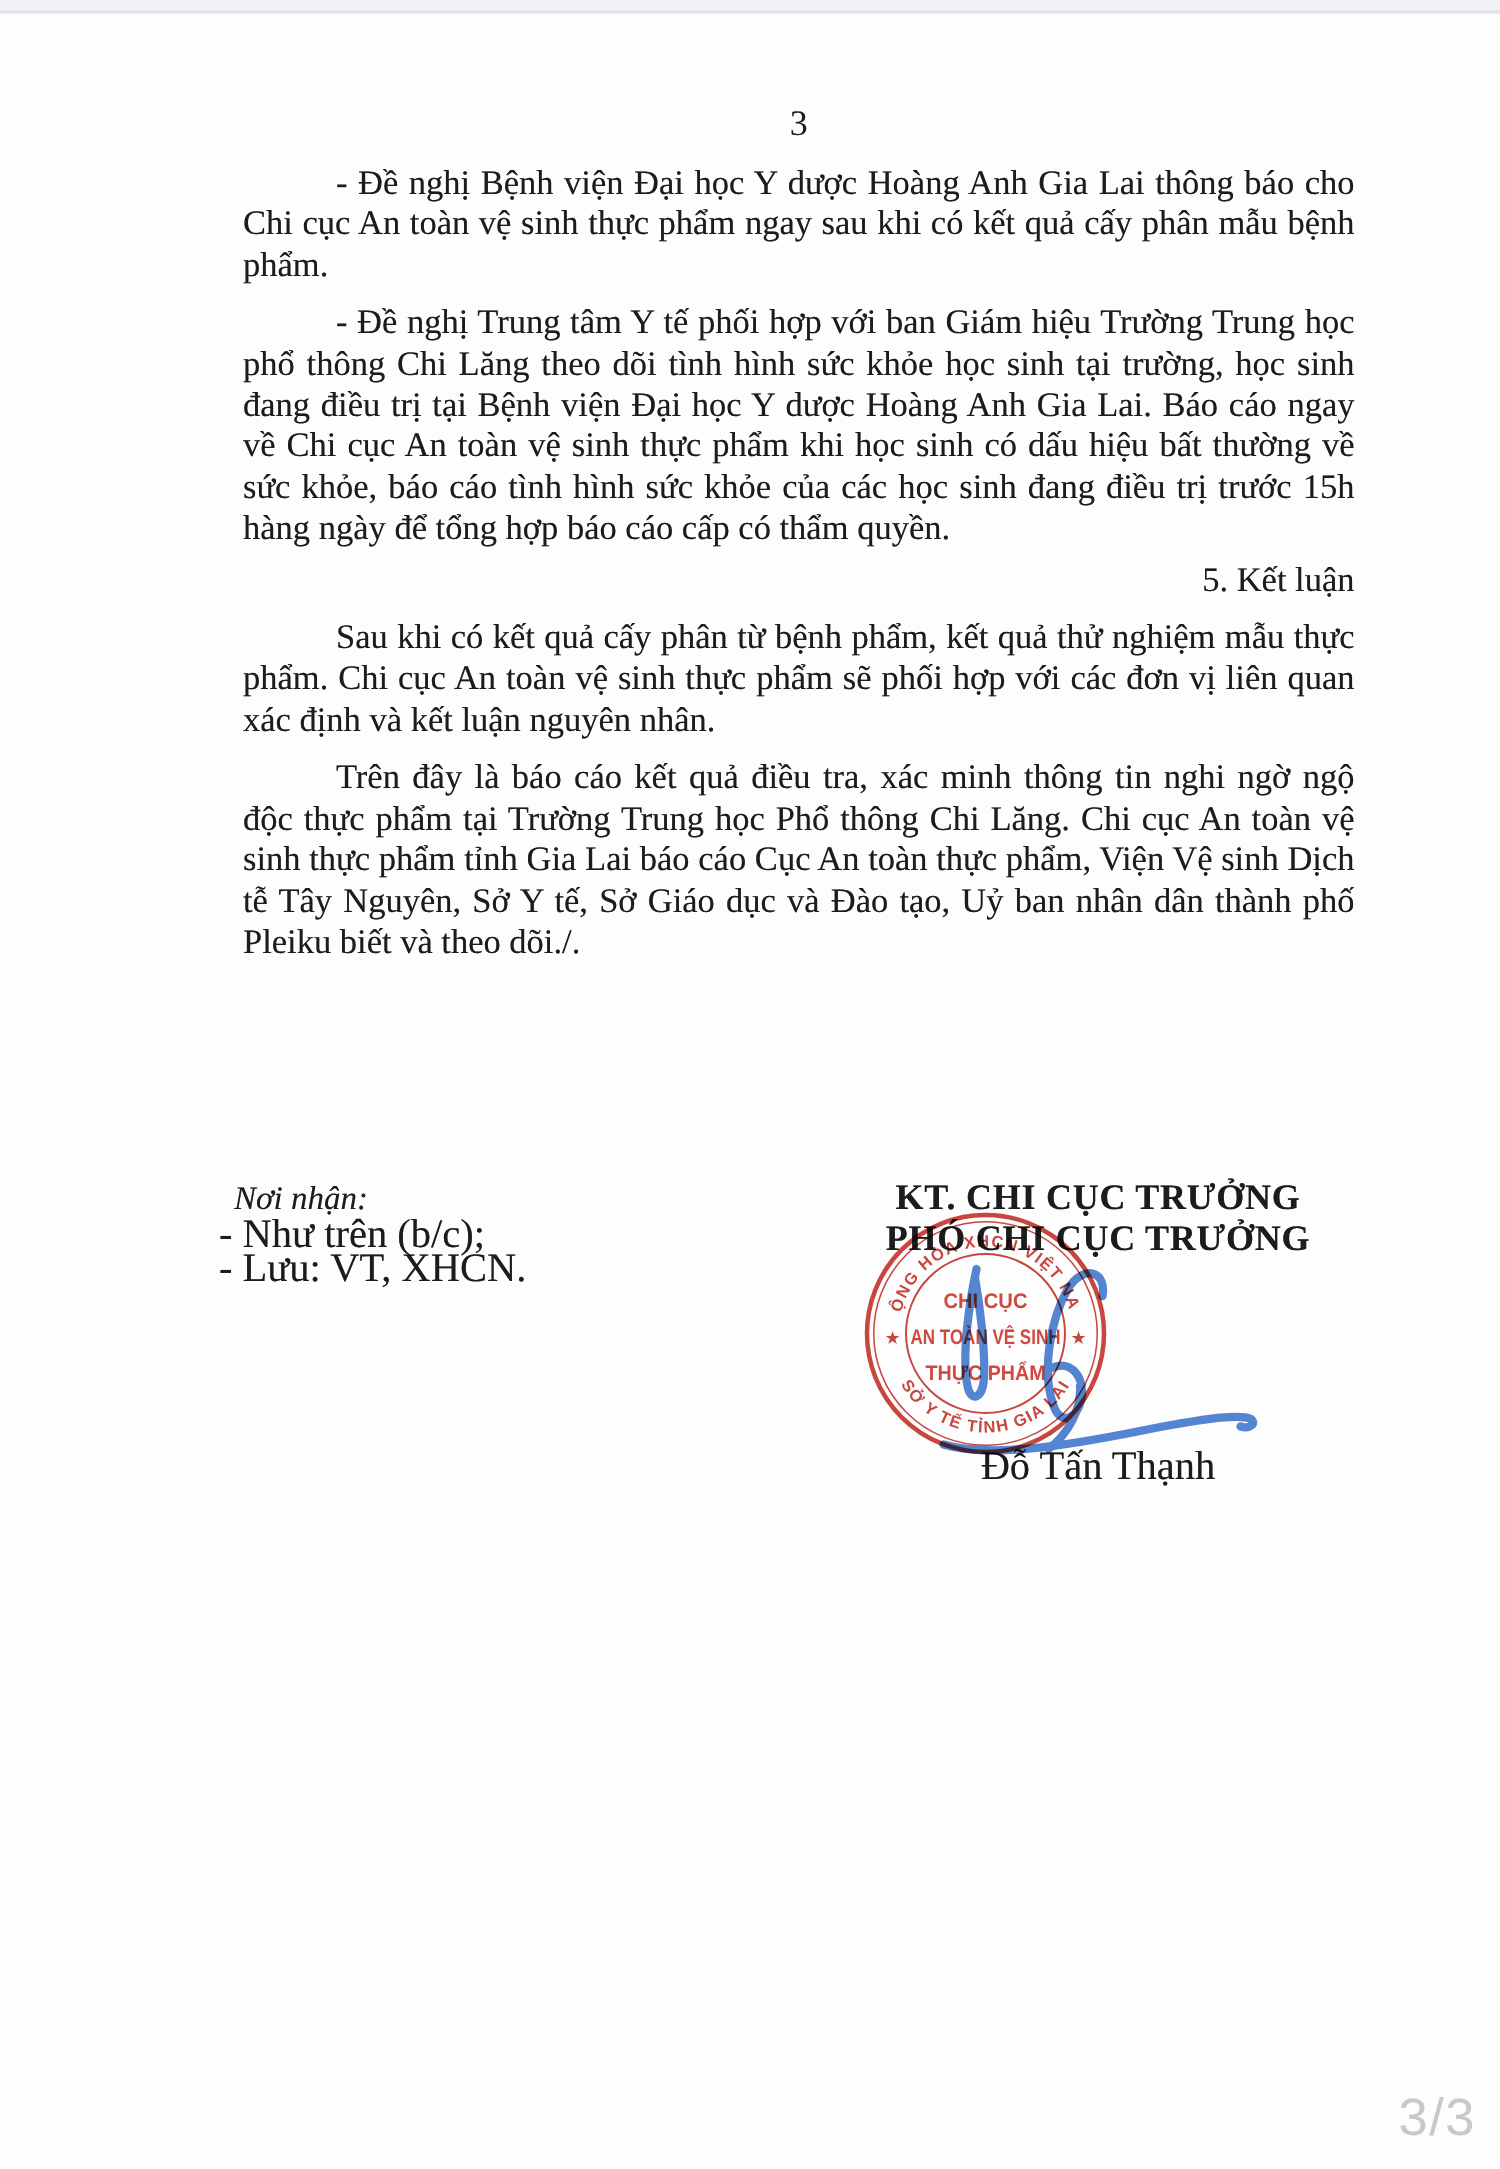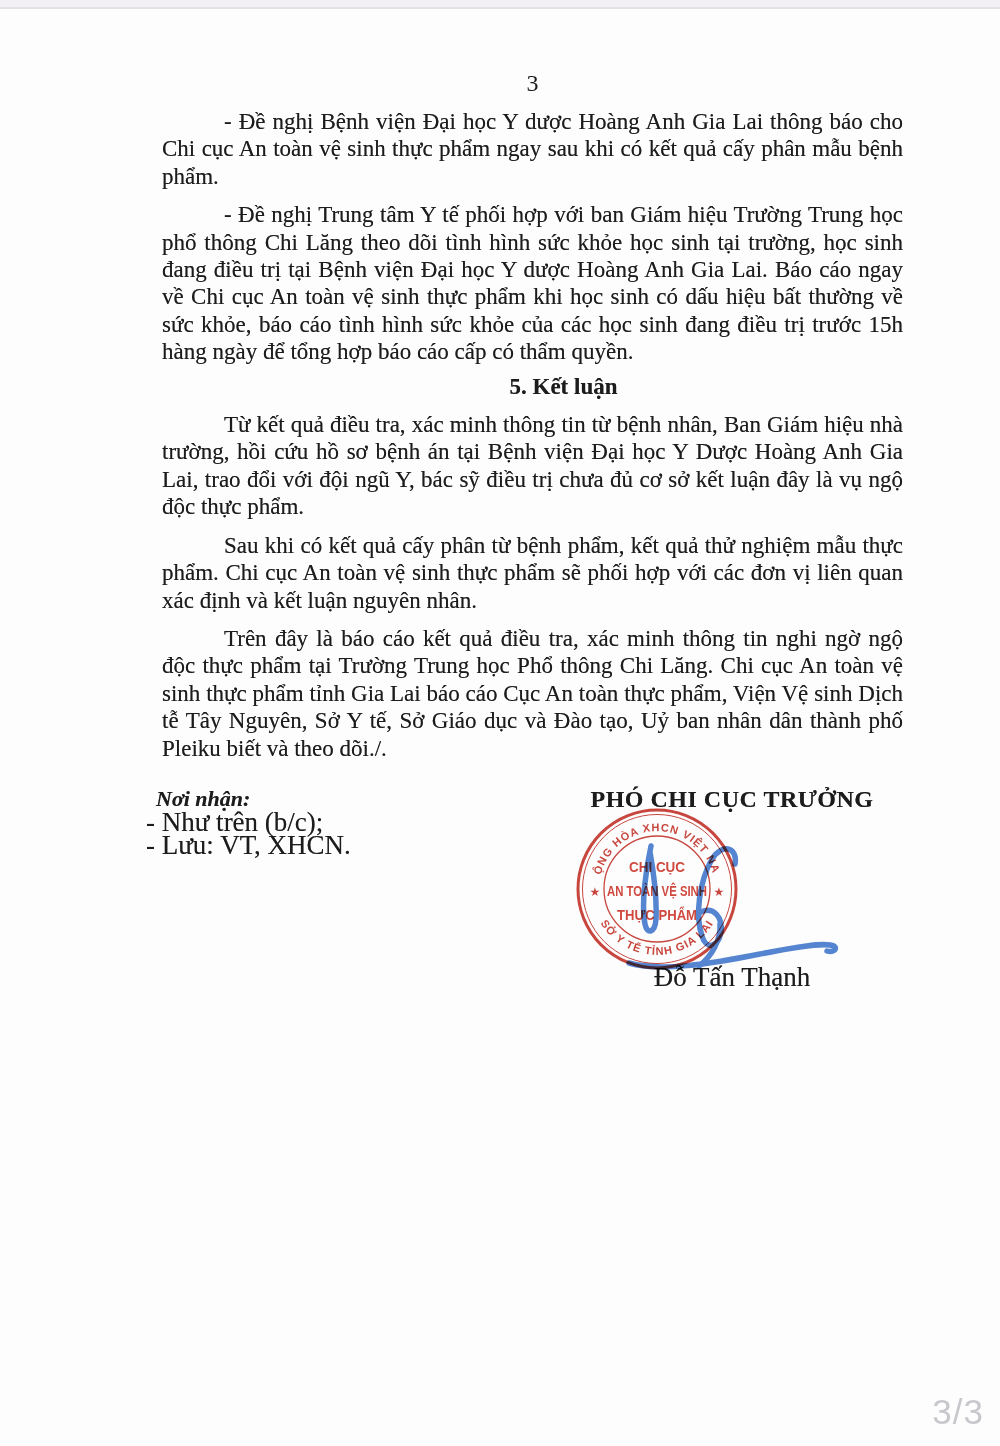--- a/index.html
+++ b/index.html
@@ -33,28 +33,28 @@
     text-shadow: 0 0 0.4px rgba(25,25,25,.55);
   }
   .body-text p {
     margin: 11px 17px 0;
     font-size: 23px;
     line-height: 27.4px;
     text-align: justify;
     text-indent: 62px;
   }
   .body-text p:first-child { margin-top: 0; }
-  .body-text p.heading { font-weight: bold; margin-top: 7px; text-align: center; }
+  .body-text p.heading { font-weight: normal; margin-top: 7px; text-align: right; }
 
   .recipients {
     position: absolute; left: 146px; top: 787px;
     text-shadow: 0 0 0.4px rgba(25,25,25,.5);
   }
   .recipients .r-title {
-    font-size: 22px; font-weight: bold; font-style: italic;
+    font-size: 22px; font-weight: normal; font-style: italic;
     line-height: 24px; margin-left: 10px;
   }
   .recipients .r-item { font-size: 27px; line-height: 22.5px; }
 
   .signoff {
     position: absolute; left: 538px; top: 786px; width: 388px;
     text-align: center; z-index: 2;
     font-weight: bold; font-size: 24px; line-height: 26.5px;
     letter-spacing: 0.5px;
     text-shadow: 0 0 0.4px rgba(25,25,25,.55);
@@ -107,32 +107,32 @@
 <div class="screen">
 
   <div class="topbar"></div>
 
   <div class="page-number">3</div>
 
   <div class="body-text">
     <p>- Đề nghị Bệnh viện Đại học Y dược Hoàng Anh Gia Lai thông báo cho Chi cục An toàn vệ sinh thực phẩm ngay sau khi có kết quả cấy phân mẫu bệnh phẩm.</p>
     <p>- Đề nghị Trung tâm Y tế phối hợp với ban Giám hiệu Trường Trung học phổ thông Chi Lăng theo dõi tình hình sức khỏe học sinh tại trường, học sinh đang điều trị tại Bệnh viện Đại học Y dược Hoàng Anh Gia Lai. Báo cáo ngay về Chi cục An toàn vệ sinh thực phẩm khi học sinh có dấu hiệu bất thường về sức khỏe, báo cáo tình hình sức khỏe của các học sinh đang điều trị trước 15h hàng ngày để tổng hợp báo cáo cấp có thẩm quyền.</p>
     <p class="heading">5. Kết luận</p>
-    <p>Từ kết quả điều tra, xác minh thông tin từ bệnh nhân, Ban Giám hiệu nhà trường, hồi cứu hồ sơ bệnh án tại Bệnh viện Đại học Y Dược Hoàng Anh Gia Lai, trao đổi với đội ngũ Y, bác sỹ điều trị chưa đủ cơ sở kết luận đây là vụ ngộ độc thực phẩm.</p>
     <p>Sau khi có kết quả cấy phân từ bệnh phẩm, kết quả thử nghiệm mẫu thực phẩm. Chi cục An toàn vệ sinh thực phẩm sẽ phối hợp với các đơn vị liên quan xác định và kết luận nguyên nhân.</p>
     <p>Trên đây là báo cáo kết quả điều tra, xác minh thông tin nghi ngờ ngộ độc thực phẩm tại Trường Trung học Phổ thông Chi Lăng. Chi cục An toàn vệ sinh thực phẩm tỉnh Gia Lai báo cáo Cục An toàn thực phẩm, Viện Vệ sinh Dịch tễ Tây Nguyên, Sở Y tế, Sở Giáo dục và Đào tạo, Uỷ ban nhân dân thành phố Pleiku biết và theo dõi./.</p>
   </div>
 
   <div class="recipients">
     <div class="r-title">Nơi nhận:</div>
     <div class="r-item">- Như trên (b/c);</div>
     <div class="r-item">- Lưu: VT, XHCN.</div>
   </div>
 
   <div class="signoff">
+    <div>KT. CHI CỤC TRƯỞNG</div>
     <div>PHÓ CHI CỤC TRƯỞNG</div>
   </div>
 
   <svg class="stamp" viewBox="0 0 170 170">
     <circle cx="85" cy="85" r="79" fill="none" stroke="#c5392f" stroke-width="3"></circle>
     <circle cx="85" cy="85" r="74.5" fill="none" stroke="#c5392f" stroke-width="1"></circle>
     <circle cx="85" cy="85" r="53" fill="none" stroke="#c5392f" stroke-width="1.3"></circle>
     <defs>
       <path id="arcTop" d="M 29 70 A 58 58 0 0 1 141 70"></path>
       <path id="arcBot" d="M 23 107.6 A 66 66 0 0 0 147 107.6"></path>

